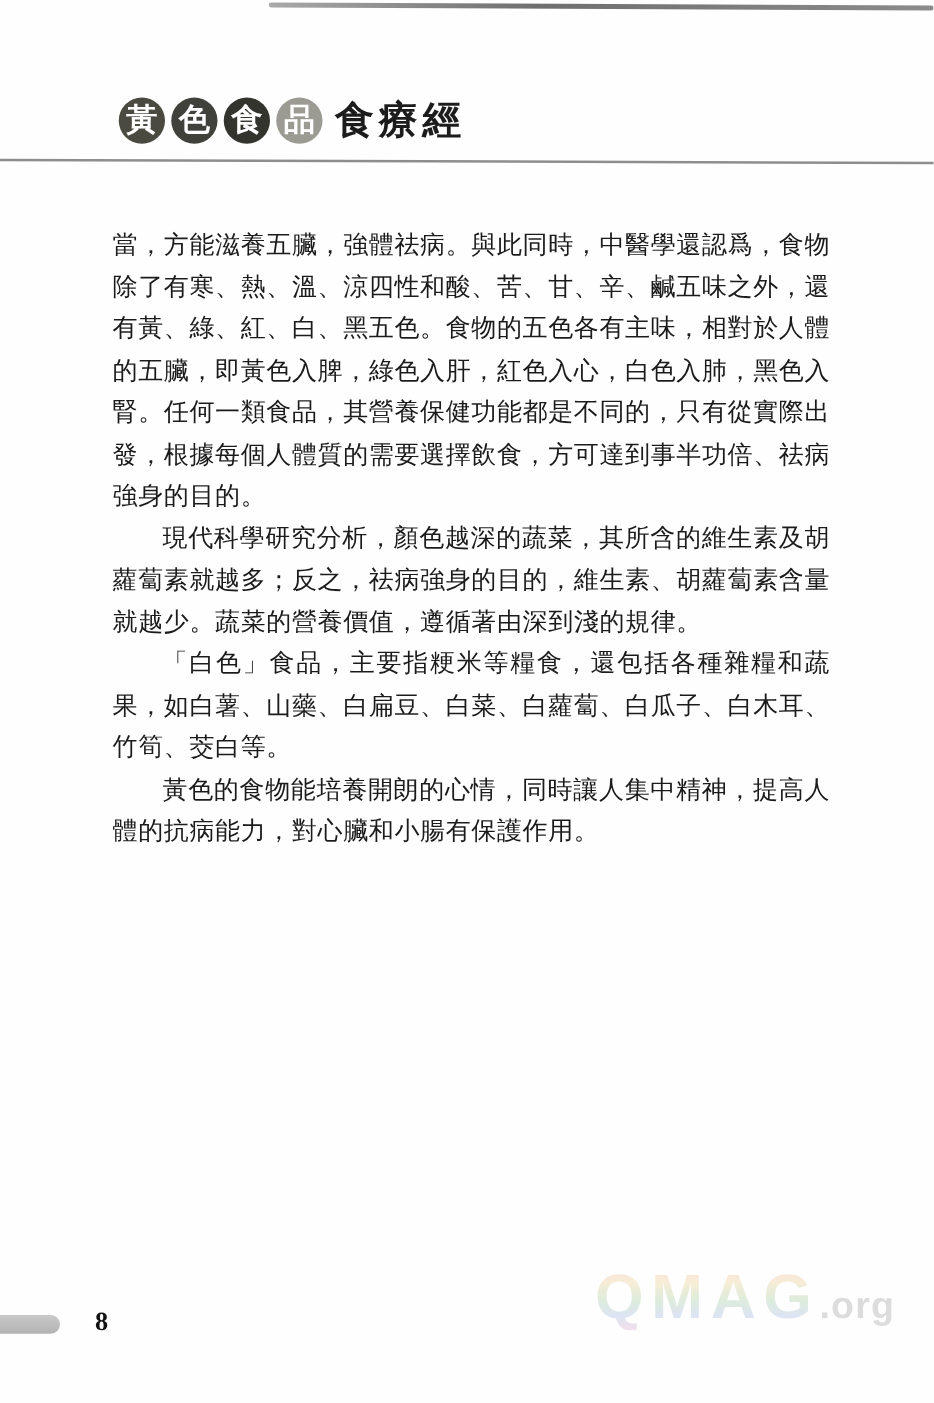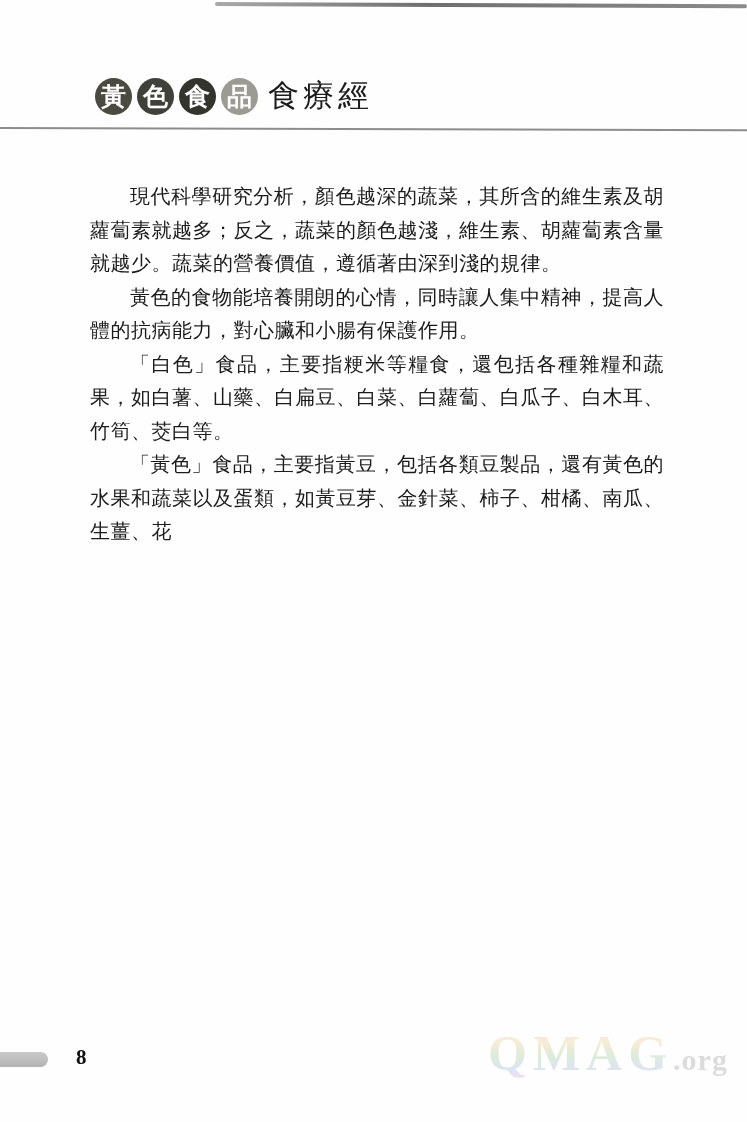--- a/index.html
+++ b/index.html
@@ -20,21 +20,21 @@
     display:flex;align-items:center;
   }
   .logo-circles{display:flex;gap:5px;align-items:center;}
   .logo-circle{
     width:37px;height:37px;border-radius:50%;
     color:#ffffff;font-weight:bold;font-size:25px;line-height:37px;
     text-align:center;display:inline-block;
     font-family:"Liberation Serif","DejaVu Serif",serif;
   }
   .header-title{
-    margin-left:10px;font-size:31px;font-weight:normal;color:#1c1c1c;
+    margin-left:10px;font-size:31px;font-weight:bold;color:#1c1c1c;
     letter-spacing:4px;white-space:nowrap;
   }
   .header-rule{
     position:absolute;top:127px;left:0;width:747px;height:2px;
     background:#8d8d8d;transform:rotate(0.18deg);transform-origin:left top;
   }
   
   .page-body{
     position:absolute;top:180px;left:90px;width:574px;
     font-size:20px;line-height:33.5px;color:#1b1b1b;
@@ -46,23 +46,23 @@
   .page-tab{
     position:absolute;left:0;top:1052px;width:48px;height:15px;
     background:linear-gradient(to bottom,#c9c9c9,#b3b3b3);
     border-radius:0 8px 8px 0;
   }
   .page-number{
     position:absolute;left:76px;top:1045px;
     font-size:21px;font-weight:bold;color:#111111;
   }
   .watermark{
-    position:absolute;left:488px;top:1008px;white-space:nowrap;
-    font-family:Liberation Serif, serif;
-    font-weight:bold;user-select:none;margin-top:16px;
+    position:absolute;left:476px;top:1008px;white-space:nowrap;
+    font-family:Liberation Sans, sans-serif;
+    font-weight:bold;user-select:none;
   }
   .watermark-main{
     font-size:50px;letter-spacing:6px;
     background:linear-gradient(to bottom,#f3b9b4 0%,#f0d9a6 30%,#b7d7b2 55%,#b4c6e6 78%,#ecb9d8 100%);
     -webkit-background-clip:text;background-clip:text;
     color:transparent;opacity:0.45;
   }
   .watermark-suffix{
     font-size:30px;color:#d4d4d4;opacity:0.8;letter-spacing:1px;
   }
@@ -78,24 +78,24 @@
     <span class="logo-circle" style="background: rgb(65, 65, 60);">色</span>
     <span class="logo-circle" style="background: rgb(52, 52, 47);">食</span>
     <span class="logo-circle" style="background: rgb(155, 155, 148);">品</span>
   </div>
   <span class="header-title">食療經</span>
 </div>
 
 <div class="header-rule"></div>
 
 <div class="page-body">
-  <p class="indent">現代科學研究分析，顏色越深的蔬菜，其所含的維生素及胡蘿蔔素就越多；反之，蔬菜的顏色越淺，維生素、胡蘿蔔素含量就越少。蔬菜的營養價值，遵循著由深到淺的規律。</p>
+  <p>當，方能滋養五臟，強體祛病。與此同時，中醫學還認爲，食物除了有寒、熱、溫、涼四性和酸、苦、甘、辛、鹹五味之外，還有黃、綠、紅、白、黑五色。食物的五色各有主味，相對於人體的五臟，即黃色入脾，綠色入肝，紅色入心，白色入肺，黑色入腎。任何一類食品，其營養保健功能都是不同的，只有從實際出發，根據每個人體質的需要選擇飲食，方可達到事半功倍、祛病強身的目的。</p>
+  <p class="indent">現代科學研究分析，顏色越深的蔬菜，其所含的維生素及胡蘿蔔素就越多；反之，祛病強身的目的，維生素、胡蘿蔔素含量就越少。蔬菜的營養價值，遵循著由深到淺的規律。</p>
+  <p class="indent">「白色」食品，主要指粳米等糧食，還包括各種雜糧和蔬果，如白薯、山藥、白扁豆、白菜、白蘿蔔、白瓜子、白木耳、竹筍、茭白等。</p>
   <p class="indent">黃色的食物能培養開朗的心情，同時讓人集中精神，提高人體的抗病能力，對心臟和小腸有保護作用。</p>
-  <p class="indent">「白色」食品，主要指粳米等糧食，還包括各種雜糧和蔬果，如白薯、山藥、白扁豆、白菜、白蘿蔔、白瓜子、白木耳、竹筍、茭白等。</p>
-  <p class="indent">「黃色」食品，主要指黃豆，包括各類豆製品，還有黃色的水果和蔬菜以及蛋類，如黃豆芽、金針菜、柿子、柑橘、南瓜、生薑、花</p>
 </div>
 
 <div class="page-tab"></div>
 <div class="page-number">8</div>
 
 <div class="watermark">
   <span class="watermark-main">QMAG</span><span class="watermark-suffix">.org</span>
 </div>
 
 </body></html>

